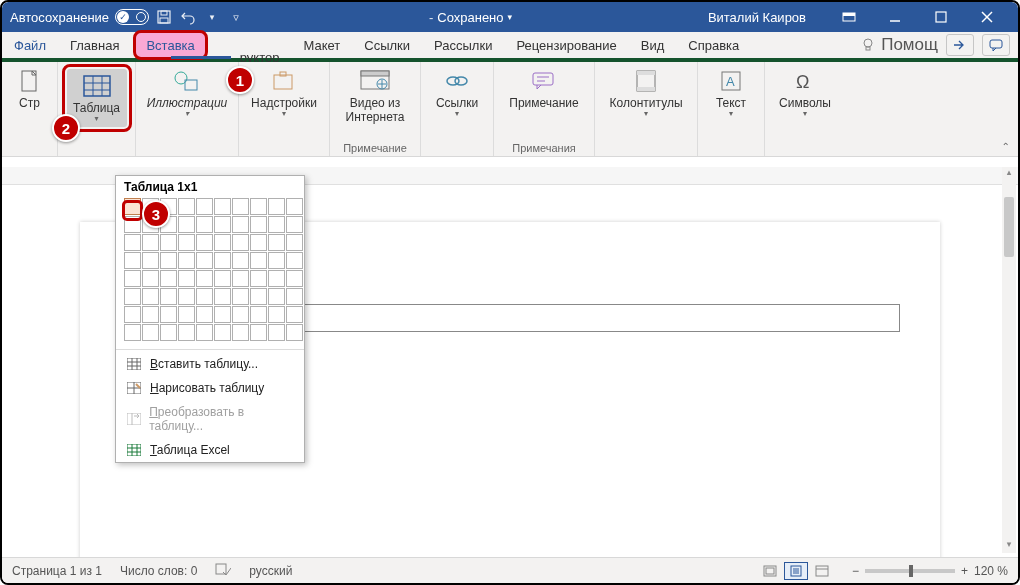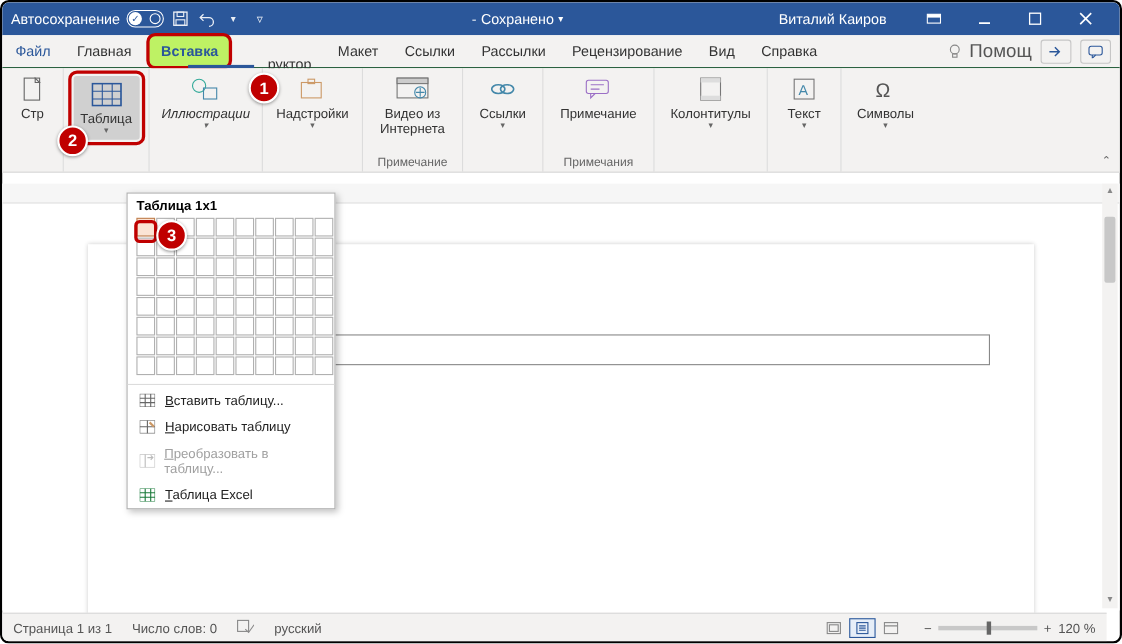--- a/index.html
+++ b/index.html
@@ -10,24 +10,24 @@
 .autosave { display: flex; align-items: center; gap: 6px; font-size: 13px; }
 .toggle { width: 34px; height: 16px; border: 1px solid #fff; border-radius: 8px; position: relative; display: flex; align-items: center; }
 .toggle .check { position: absolute; left: 1px; top: 1px; width: 12px; height: 12px; background: #fff; border-radius: 50%; display: flex; align-items: center; justify-content: center; color: #2b579a; font-size: 9px; }
 .toggle .dot { position: absolute; right: 2px; top: 2px; width: 10px; height: 10px; background: #2b579a; border: 1px solid #fff; border-radius: 50%; }
 .qat-icon { width: 18px; height: 18px; display: flex; align-items: center; justify-content: center; opacity: .9; }
 .titlebar .title { flex: 1; text-align: center; display: flex; align-items: center; justify-content: center; gap: 4px; font-size: 13px; }
 .title .dash { opacity:.85; }
 .titlebar .user { margin: 0 12px; font-size: 13px; }
 .window-controls { display: flex; gap: 0; }
 .window-controls .wc { width: 46px; height: 40px; display: flex; align-items: center; justify-content: center; }
-.tabs { height: 30px; background: #f3f2f1; display: flex; align-items: stretch; font-size: 13px; border-bottom: 1px solid #14532d; position: relative; }
+.tabs { height: 30px; background: #f3f2f1; display: flex; align-items: stretch; font-size: 13px; border-bottom: 4px solid #14532d; position: relative; }
 .tab { padding: 0 12px; display: flex; align-items: center; color: #333; }
 .tab.file { color: #2b579a; font-weight: 400; }
-.tab.active { background: #bef264; color: #2b579a; font-weight: 700; }
+.tab.active { background: #f9a8d4; color: #2b579a; font-weight: 400; }
 .tab.active-box { border: 3px solid #c00000; border-radius: 8px; padding: 0 10px; margin: -2px 2px; }
 .tab-underline { position:absolute; height:3px; background:#2b579a; bottom:-1px; left:169px; width:60px; }
 .tabs .right { margin-left: auto; display: flex; align-items: center; gap: 8px; padding-right: 8px; }
 .help { display:flex; align-items:center; gap:6px; color:#555; font-size:17px; }
 .share-btn, .comment-btn { width: 28px; height: 22px; border: 1px solid #c6c6c6; border-radius: 3px; display: flex; align-items: center; justify-content: center; color:#2b579a; }
 .ribbon { height: 95px; background: #f3f2f1; display: flex; border-bottom: 1px solid #d8d8d8; position: relative; }
 .group { border-right: 1px solid #dcdcdc; display: flex; flex-direction: column; align-items: center; padding: 2px 8px 0; }
 .group .items { display: flex; gap: 2px; flex: 1; align-items: flex-start; }
 .group .label { font-size: 11px; color: #666; padding: 2px 0 2px; }
 .large-btn { display: flex; flex-direction: column; align-items: center; width: 74px; padding: 4px 2px; font-size: 12px; color: #333; text-align: center; border-radius: 3px; }
@@ -36,21 +36,21 @@
 .table-btn-box { border: 3px solid #c00000; border-radius: 8px; padding: 2px; }
 .table-btn-inner { background: #d0d0d0; border-radius: 3px; }
 .collapse { position: absolute; right: 8px; bottom: 4px; font-size: 10px; color: #666; }
 .doc-area { position: absolute; left: 0; right: 0; top: 165px; bottom: 28px; background: #fff; display: flex; justify-content: center; }
 .ruler { position:absolute; top:0; left:0; right:0; height:18px; background:#f6f6f6; border-bottom:1px solid #e0e0e0; }
 .page { margin-top: 55px; width: 860px; height: 340px; background: #fff; box-shadow: 0 0 4px rgba(0,0,0,.2); position: relative; }
 .table-1x1 { position: absolute; left: 70px; right: 40px; top: 82px; height: 28px; border: 1px solid #888; }
 .scrollbar-v { position:absolute; right:2px; top:165px; bottom:30px; width:14px; background:#f3f2f1; }
 .scrollbar-v .thumb { position:absolute; top:30px; left:2px; right:2px; height:60px; background:#c8c8c8; border-radius:2px;}
 .scrollbar-v .arrow { position:absolute; left:0; right:0; height:14px; text-align:center; font-size:9px; color:#888;}
-.statusbar { position: absolute; left: 0; right: 12px; bottom: 0; height: 26px; background: #f3f2f1; border-top: 1px solid #d8d8d8; display: flex; align-items: center; font-size: 12px; color: #555; padding: 0 10px; gap: 18px; }
+.statusbar { position: absolute; left: 0; right: 0; bottom: 0; height: 26px; background: #f3f2f1; border-top: 1px solid #d8d8d8; display: flex; align-items: center; font-size: 12px; color: #555; padding: 0 10px; gap: 18px; }
 .statusbar .spacer { flex: 1; }
 .view-switch { display:flex; gap:2px; align-items:center; }
 .view-switch .vb { width:24px; height:18px; border:1px solid transparent; display:flex; align-items:center; justify-content:center; }
 .view-switch .vb.active { border:1px solid #2b579a; background:#e6eef8;}
 .zoom { display: flex; align-items: center; gap: 6px; }
 .slider { width: 90px; height: 4px; background: #c8c8c8; position: relative; }
 .slider .handle { position: absolute; left: 44px; top: -4px; width: 4px; height: 12px; background: #666; }
 .dropdown { position: absolute; left: 113px; top: 173px; width: 190px; background: #fff; border: 1px solid #b0b0b0; box-shadow: 2px 2px 6px rgba(0,0,0,.25); z-index: 10; font-size: 12px; }
 .dropdown .header { padding: 4px 8px; font-weight: bold; font-size: 12px; }
 .grid { display: grid; grid-template-columns: repeat(10, 17px); grid-template-rows: repeat(8, 17px); gap: 1px; padding: 0 8px 6px; }

